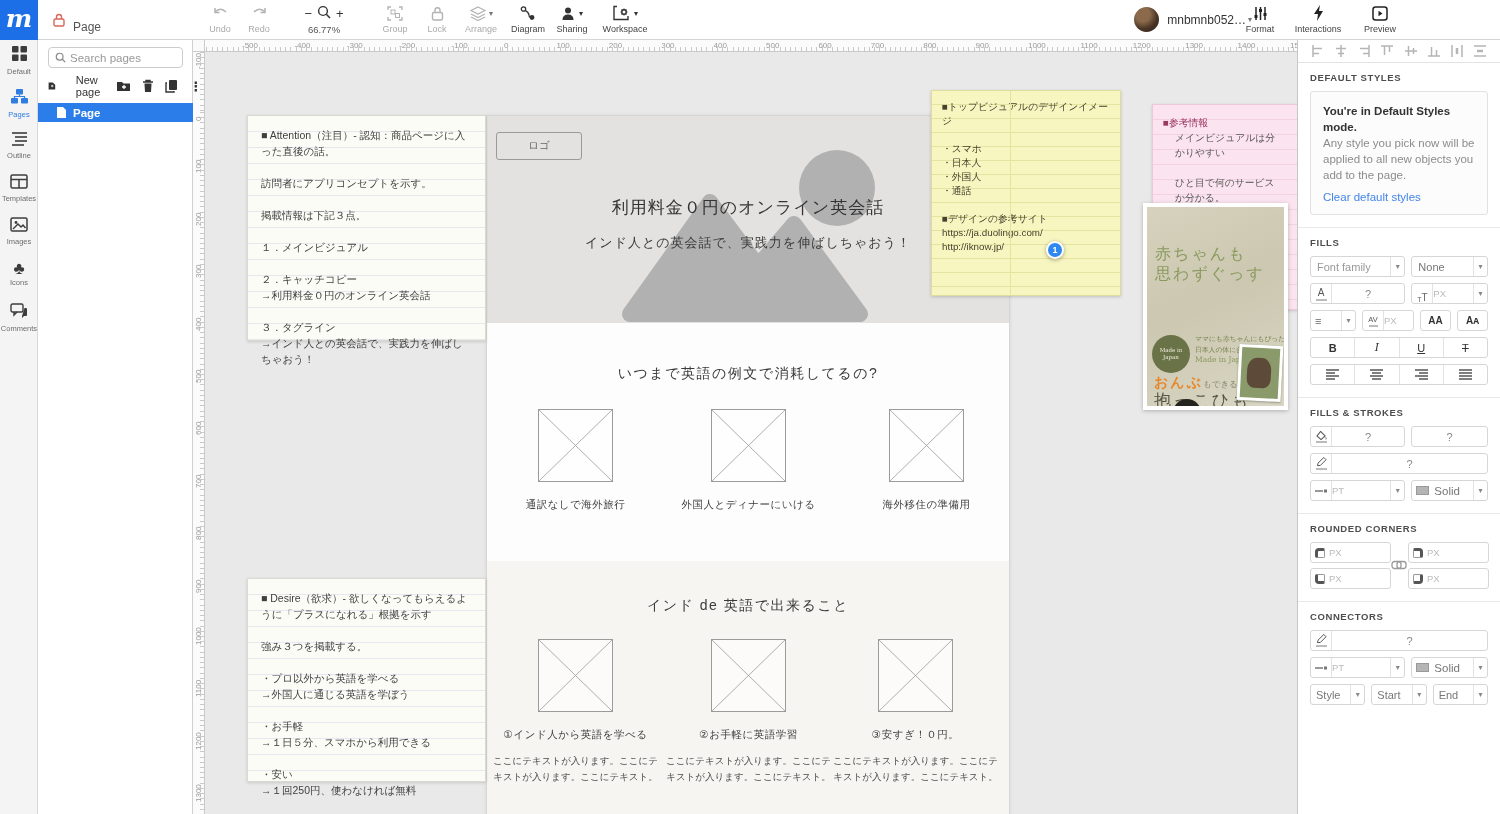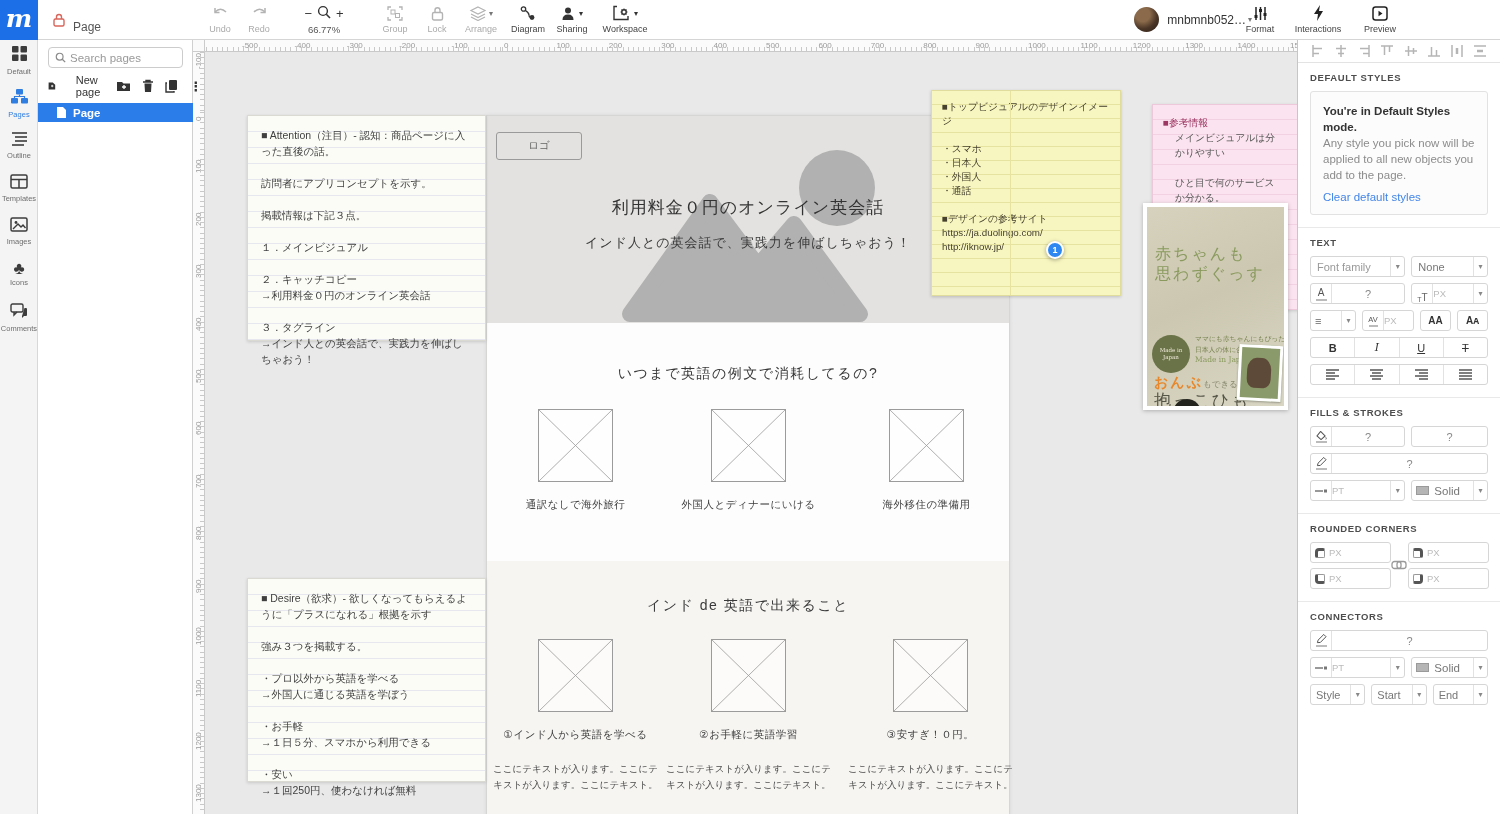--- a/index.html
+++ b/index.html
@@ -58,21 +58,21 @@
   #logo-btn { position:absolute; left:9px; top:16px; width:86px; height:28px; border:1px solid #9a9a9a; border-radius:3px; background:transparent; font-size:10.5px; color:#666; cursor:pointer; }
   #hero-art { position:absolute; left:105px; top:22px; }
   #hero-title { position:absolute; left:0; top:80px; width:100%; text-align:center; font-size:17px; color:#333; letter-spacing:1px; z-index:2; }
   #hero-sub { position:absolute; left:0; top:118px; width:100%; text-align:center; font-size:13px; color:#3a3a3a; letter-spacing:1px; z-index:2; }
   .wsec2 { position:absolute; left:0; top:207px; width:522px; height:238px; background:#fdfdfd; }
   .wsec3 { position:absolute; left:0; top:445px; width:522px; height:260px; background:#f6f5f2; }
   .sec-title { position:absolute; width:100%; text-align:center; font-size:14px; color:#3a3a3a; letter-spacing:1.5px; }
   .wcol { position:absolute; width:175px; display:flex; flex-direction:column; align-items:center; }
   .xbox { display:block; }
   .wcap { margin-top:16px; font-size:10.5px; color:#3d3d3d; letter-spacing:.5px; }
-  .wbody { margin-top:19px; width:170px; font-size:9.5px; line-height:16px; color:#4a4a4a; text-align:center; }
+  .wbody { margin-top:11px; width:170px; font-size:9.5px; line-height:16px; color:#4a4a4a; text-align:center; }
 
   
   .note { position:absolute; left:42px; width:239px; background-color:#fcfcf7; border:1px solid #dadad2; box-shadow:0 1px 3px rgba(0,0,0,.14);
     background-image:repeating-linear-gradient(to bottom,transparent 0 15px,#e7e7ef 15px 16px); padding:11px 13px 0; font-size:10.5px; line-height:16px; color:#3f3f3f; }
   .note p { white-space:pre-line; margin:0 0 16px; }
   
   #note-yellow { position:absolute; left:726px; top:38px; width:190px; height:206px; background-color:#f8f6c0; border:1px solid #e0dc9e; box-shadow:0 1px 3px rgba(0,0,0,.18);
     background-image:repeating-linear-gradient(to bottom,transparent 0 13px,#e6e2a0 13px 14px); padding:9px 10px 0; font-size:9.8px; line-height:14px; color:#45412e; }
   #note-yellow p { white-space:pre-line; margin:0 0 14px; }
   #note-yellow::before { content:""; position:absolute; left:78px; top:0; width:1px; height:100%; background:#e6e2a0; }
@@ -475,21 +475,21 @@
         <div class="wbody">ここにテキストが入ります。ここにテキストが入ります。ここにテキスト。</div>
       </div>
       <div class="wcol" style="left:174px;top:78px">
         <svg class="xbox" width="75" height="73" viewBox="0 0 75 73">
             <rect x="0.5" y="0.5" width="74" height="72" fill="#fcfbf9" stroke="#9b9b9b"></rect>
             <path d="M0.5 0.5 L74.5 72.5 M74.5 0.5 L0.5 72.5" stroke="#9b9b9b" stroke-width="0.8"></path>
           </svg>
         <div class="wcap">②お手軽に英語学習</div>
         <div class="wbody">ここにテキストが入ります。ここにテキストが入ります。ここにテキスト。</div>
       </div>
-      <div class="wcol" style="left:356px;top:78px">
+      <div class="wcol" style="left:341px;top:78px">
         <svg class="xbox" width="75" height="73" viewBox="0 0 75 73">
             <rect x="0.5" y="0.5" width="74" height="72" fill="#fcfbf9" stroke="#9b9b9b"></rect>
             <path d="M0.5 0.5 L74.5 72.5 M74.5 0.5 L0.5 72.5" stroke="#9b9b9b" stroke-width="0.8"></path>
           </svg>
         <div class="wcap">③安すぎ！０円。</div>
         <div class="wbody">ここにテキストが入ります。ここにテキストが入ります。ここにテキスト。</div>
       </div>
     </div>
   </div>
 
@@ -616,21 +616,21 @@
   <div class="fsec">
     <div class="fsec-h">DEFAULT STYLES</div>
     <div id="defaultcard">
       <div class="dc-title">You're in Default Styles mode.</div>
       <div class="dc-body">Any style you pick now will be applied to all new objects you add to the page.</div>
       <a class="dc-link">Clear default styles</a>
     </div>
   </div>
 
   <div class="fsec">
-    <div class="fsec-h">TEXT</div>
+    <div class="fsec-h">FILLS</div>
     <div class="crow">
       <div class="ctl" style="flex:1.25">
         <span class="txt">Font family</span>
         <span class="caret2">▾</span>
       </div>
       <div class="ctl" style="flex:1">
         <span class="txt" style="color:#777">None</span>
         <span class="caret2">▾</span>
       </div>
     </div>

